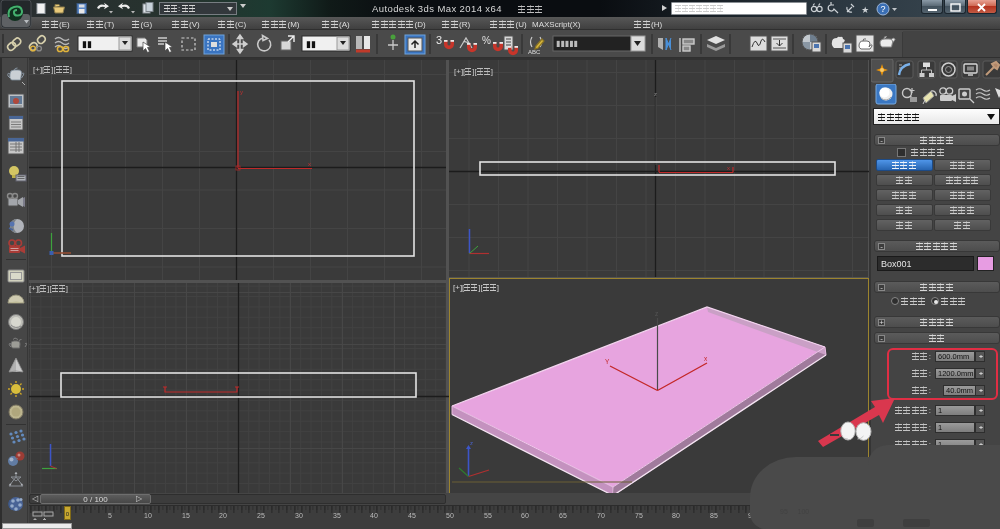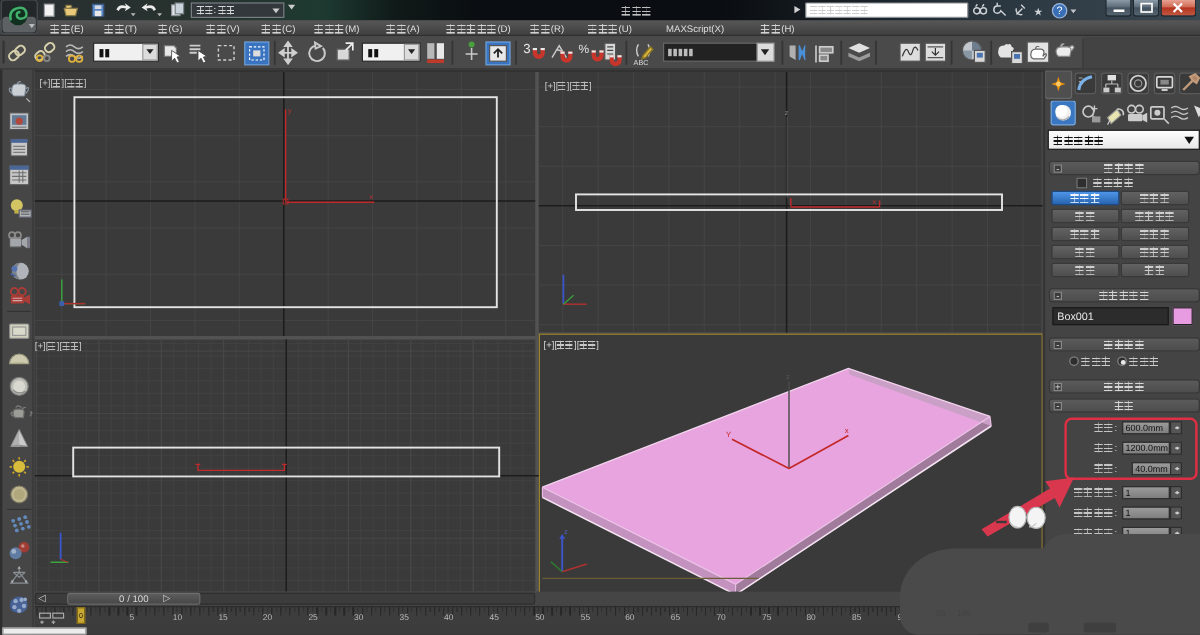--- a/index.html
+++ b/index.html
@@ -96,20 +96,21 @@
       </g>
       <path d="M97 8 q2 -5 8 -3 l-1 -2.2 5 3.5 -5 3 1 -2.2 q-5 -1.5 -6 2 z" fill="#ececec"></path>
       <path d="M109 11 l4 0 -2 2.5 z" fill="#b8b8b8"></path>
       <path d="M130 8 q-2 -5 -8 -3 l1 -2.2 -5 3.5 5 3 -1 -2.2 q5 -1.5 6 2 z" fill="#ececec"></path>
       <path d="M131 11 l4 0 -2 2.5 z" fill="#b8b8b8"></path>
       <rect x="143" y="4" width="7" height="9" fill="#dde3e8" stroke="#8a9096"></rect>
       <rect x="146" y="2.5" width="7" height="9" fill="#c8d2da" stroke="#7a8288"></rect>
     </svg>
     <div class="abs" id="wsbox"><span class="cj sm"></span><span class="cj sm"></span>: <span class="cj sm"></span><span class="cj sm"></span></div>
     <div class="abs" id="wsdrop"></div>
+    <div class="abs" id="title-text">Autodesk 3ds Max  2014 x64</div>
     <div class="abs" id="untitled" style="font-size:9px"><span class="cj"></span><span class="cj"></span><span class="cj"></span></div>
     <div class="abs" style="left:662px;top:5px;width:0;height:0;border:3.5px solid transparent;border-left:5px solid #d0d0d0"></div>
     <div class="abs" id="searchbox"><span class="cj sm" style="opacity:.5"></span><span class="cj sm" style="opacity:.5"></span><span class="cj sm" style="opacity:.5"></span><span class="cj sm" style="opacity:.5"></span><span class="cj sm" style="opacity:.5"></span><span class="cj sm" style="opacity:.5"></span><span class="cj sm" style="opacity:.5"></span></div>
     <svg class="abs" style="left:810px;top:2px" width="110" height="14">
       <g stroke="#cdd2d6" fill="none" stroke-width="1.2">
         <circle cx="4" cy="7" r="2.6"></circle>
           <circle cx="9.5" cy="7" r="2.6"></circle>
           <path d="M3 3.5 l1.5 -2 m4 2 l1.5 -2"></path>
         <path d="M21 3 a3 3 0 1 0 3 4 l4 4 m-7 -11 l0 3 3 0"></path>
         <path d="M37 10 l5 -5 m-5 0 a4 4 0 0 0 5 5 m-1 -8 l3 3"></path>
@@ -133,21 +134,21 @@
     <span class="mi" style="left:42px"><span class="cj"></span><span class="cj"></span>(E)</span>
     <span class="mi" style="left:87px"><span class="cj"></span><span class="cj"></span>(T)</span>
     <span class="mi" style="left:132px"><span class="cj"></span>(G)</span>
     <span class="mi" style="left:172px"><span class="cj"></span><span class="cj"></span>(V)</span>
     <span class="mi" style="left:218px"><span class="cj"></span><span class="cj"></span>(C)</span>
     <span class="mi" style="left:262px"><span class="cj"></span><span class="cj"></span><span class="cj"></span>(M)</span>
     <span class="mi" style="left:322px"><span class="cj"></span><span class="cj"></span>(A)</span>
     <span class="mi" style="left:372px"><span class="cj"></span><span class="cj"></span><span class="cj"></span><span class="cj"></span><span class="cj"></span>(D)</span>
     <span class="mi" style="left:442px"><span class="cj"></span><span class="cj"></span>(R)</span>
     <span class="mi" style="left:490px"><span class="cj"></span><span class="cj"></span><span class="cj"></span>(U)</span>
-    <span class="mi" style="left:555px">MAXScript(X)</span>
+    <span class="mi" style="left:532px">MAXScript(X)</span>
     <span class="mi" style="left:634px"><span class="cj"></span><span class="cj"></span>(H)</span>
   </div>
   <div class="abs" id="toolbar">
     <svg class="abs" style="left:0;top:0" width="1000" height="27" font-family="Liberation Sans">
       <defs>
           <g id="mag">
             <path d="M1 0 h3.5 v4 a1.5 1.5 0 0 0 3 0 v-4 h3.5 v4.2 a5 5 0 0 1 -10 0 z" fill="#c8352a"></path>
             <rect x="1" y="0" width="3.5" height="1.8" fill="#e8e8e8"></rect>
             <rect x="7.5" y="0" width="3.5" height="1.8" fill="#e8e8e8"></rect>
           </g>
@@ -614,21 +615,21 @@
     </div>
     <div class="spinrow" style="left:0;top:381px;width:131px">
       <span class="abs" style="right:71px;top:1px"><span class="cj"></span><span class="cj"></span><span class="cj"></span><span class="cj"></span>:</span>
       <span class="spinfield" style="left:64px;top:0">1</span>
         <span class="spinbtns" style="left:104px;top:0"></span>
     </div>
   </div>
   <div class="abs" id="timerow">
     <div class="abs" style="left:0;top:1px;width:417px;height:10px;background:#3c3c3c;border:1px solid #2e2e2e;border-radius:2px"></div>
     <div class="abs" style="left:1px;top:1px;width:10px;height:10px;color:#ccc;font-size:8px;text-align:center;line-height:10px">◁</div>
-    <div class="abs" style="left:27px;top:1px;width:111px;height:10px;background:linear-gradient(#5c5c5c,#474747);border:1px solid #6e6e6e;border-radius:2px;color:#dadada;font-size:8px;text-align:center;line-height:9px">0 / 100</div>
+    <div class="abs" style="left:11px;top:1px;width:111px;height:10px;background:linear-gradient(#5c5c5c,#474747);border:1px solid #6e6e6e;border-radius:2px;color:#dadada;font-size:8px;text-align:center;line-height:9px">0 / 100</div>
     <div class="abs" style="left:105px;top:1px;width:10px;height:10px;color:#ccc;font-size:8px;text-align:center;line-height:10px">▷</div>
   </div>
   <div class="abs" id="trackruler">
     <div class="abs" style="left:3px;top:2px;width:22px;height:11px">
       <svg width="22" height="11">
           <rect x="1" y="1" width="9" height="4" fill="none" stroke="#aaa"></rect>
           <rect x="12" y="1" width="9" height="4" fill="none" stroke="#aaa"></rect>
           <path d="M3 7 l0 3 m-1.5 -1.5 l3 0 m8 -1.5 l0 3 m-1.5 -1.5 l3 0" stroke="#aaa"></path>
         </svg>
     </div>

